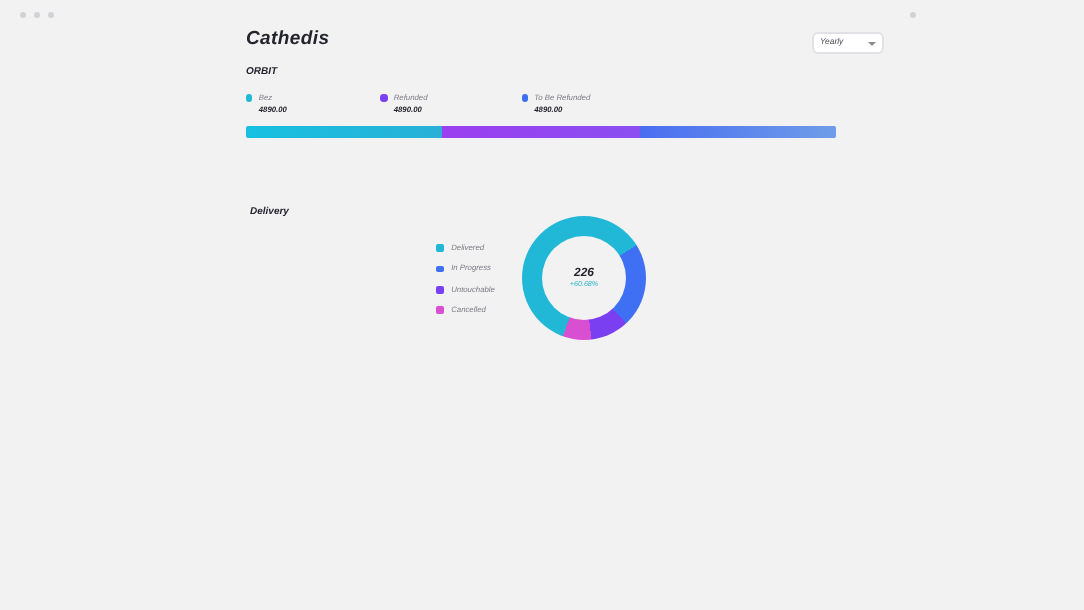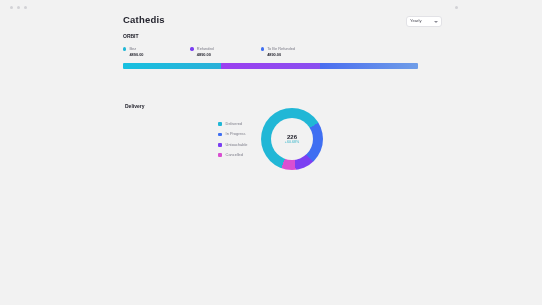--- a/index.html
+++ b/index.html
@@ -3,21 +3,21 @@
 <meta charset="utf-8">
 <style>
   html,body{margin:0;padding:0;}
   body{
     width:542px;height:305px;
     background:#f2f2f2;
     font-family:"Liberation Sans", sans-serif;
     color:#2b2b36;
     overflow:hidden;
   }
-  .page{position:relative;width:470px;height:305px;}
+  .page{position:relative;width:470px;height:305px;font-style:italic;}
 
   
   .corner-dots{position:absolute;left:10px;top:6px;display:flex;gap:4px;align-items:center;}
   .corner-dots i{width:3px;height:3px;border-radius:50%;background:#d2d2d6;display:block;}
   .corner-dot-right{position:absolute;right:12px;top:6px;width:3px;height:3px;border-radius:50%;background:#d2d2d6;}
 
   .header{position:absolute;left:123px;top:14px;}
   .title{font-size:9.5px;font-weight:bold;letter-spacing:.2px;color:#24242e;}
 
   .period-select{

